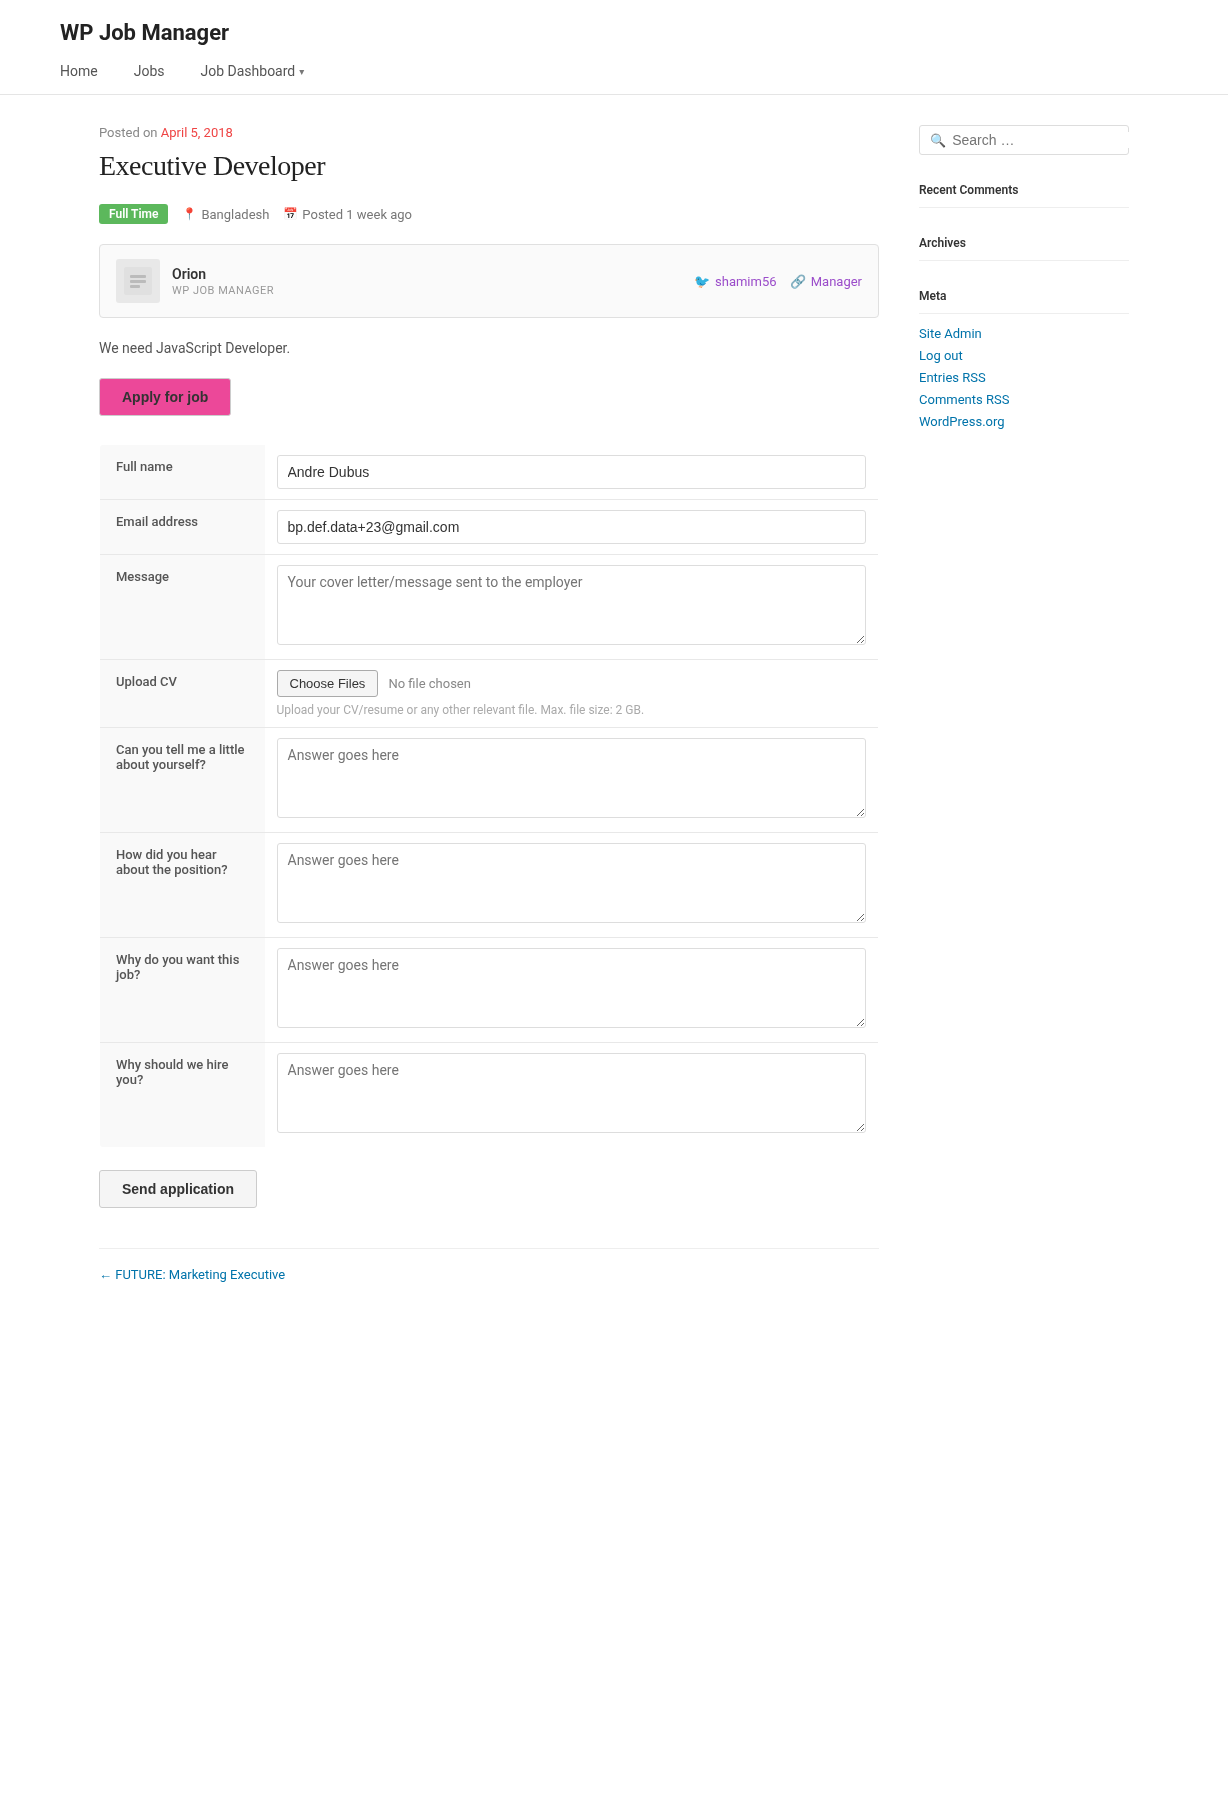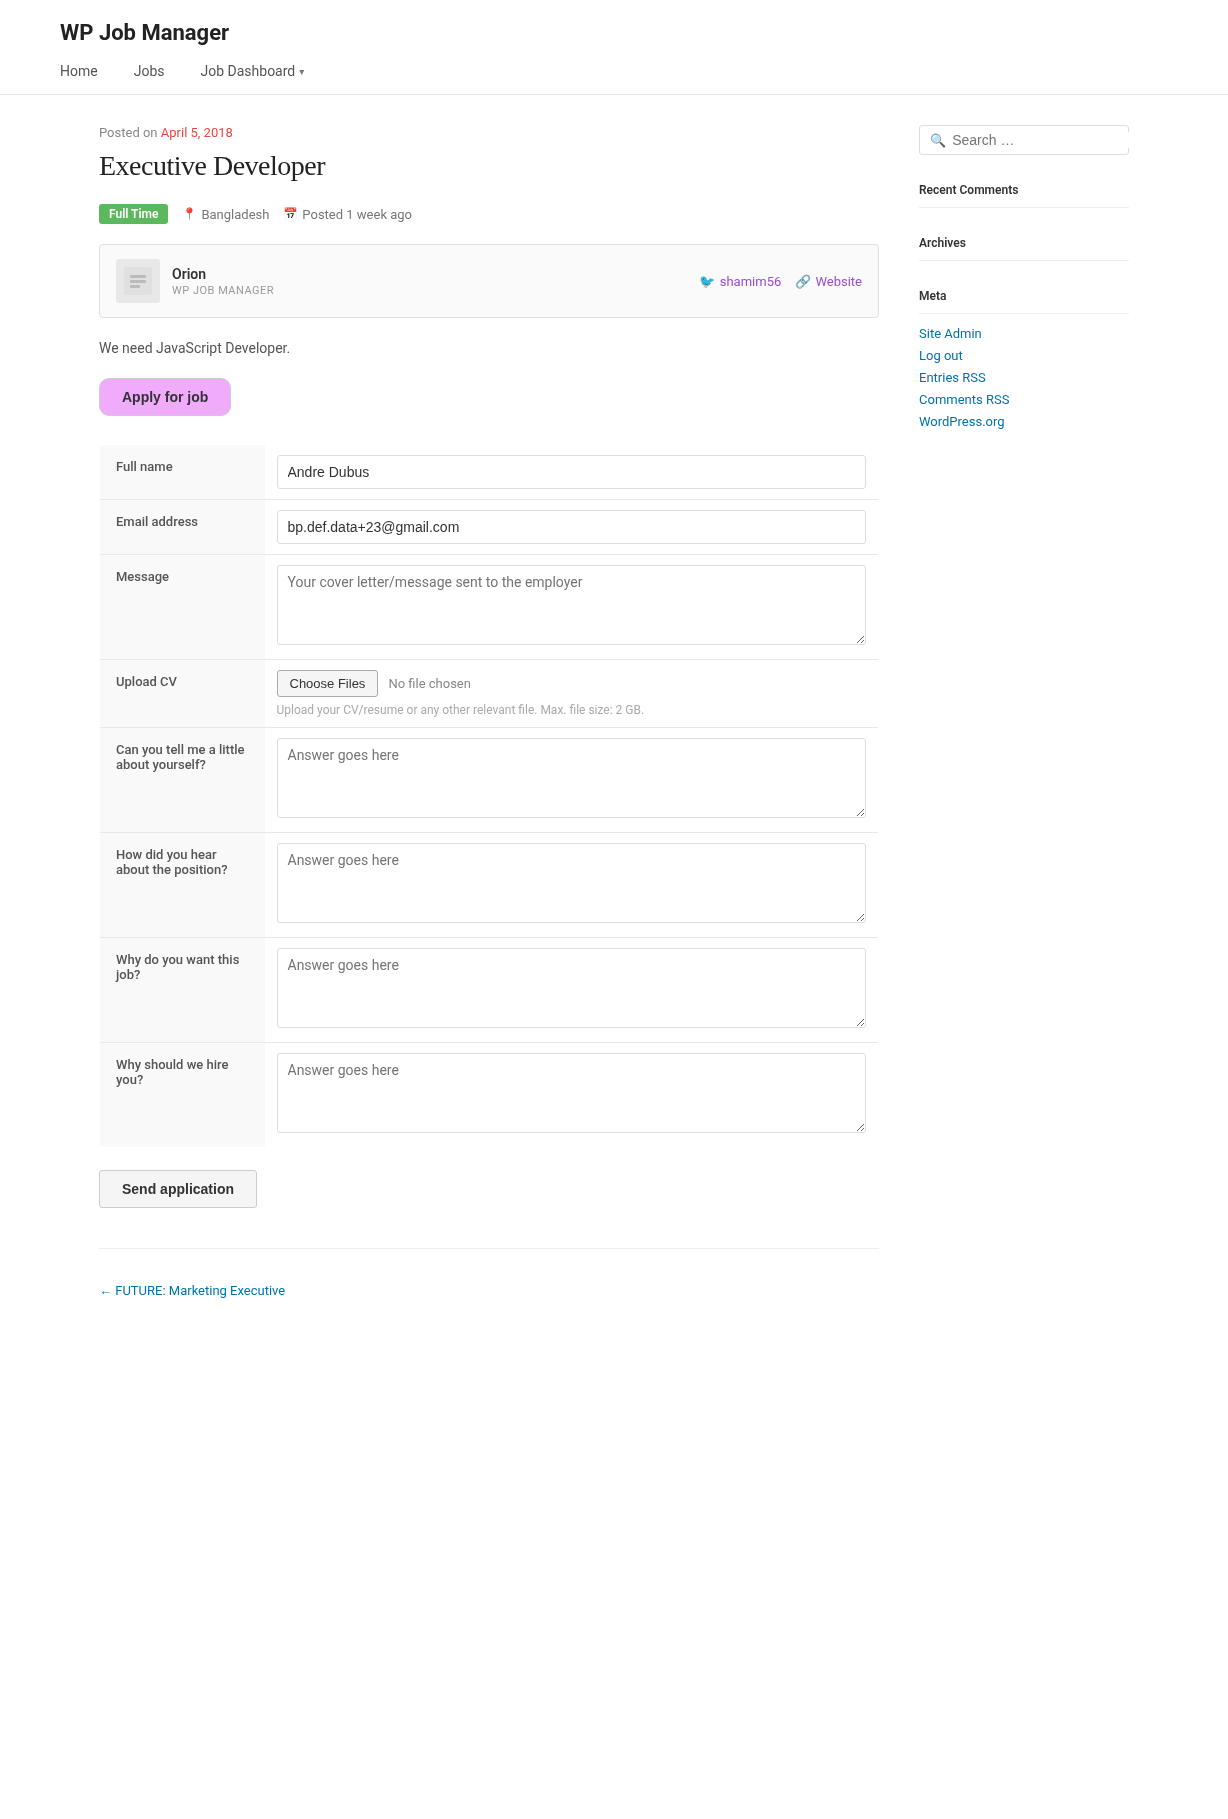--- a/index.html
+++ b/index.html
@@ -37,41 +37,41 @@
     .company-subtitle { font-size: 11px; color: #999; text-transform: uppercase; letter-spacing: 0.5px; margin-top: 2px; }
     .company-links { display: flex; gap: 14px; align-items: center; }
     .company-link { font-size: 13px; color: #9b4dca; text-decoration: none; display: flex; align-items: center; gap: 4px; }
     .company-link.twitter { color: #9b4dca; }
     .company-link.website { color: #9b4dca; }
 
     
     .job-desc { font-size: 14px; color: #555; margin-bottom: 22px; }
 
     
-    .apply-btn { background: #f0abfc; border: 1px solid #ccc; color: #333; font-size: 14px; font-weight: 600; padding: 10px 22px; border-radius: 10px; cursor: pointer; margin-bottom: 28px; display: inline-block; }
+    .apply-btn { background: #ec4899; border: 1px solid #ccc; color: #333; font-size: 14px; font-weight: 600; padding: 10px 22px; border-radius: 3px; cursor: pointer; margin-bottom: 28px; display: inline-block; }
 
     
     .form-table { width: 100%; border-collapse: collapse; border: 1px solid #e0e0e0; border-radius: 4px; overflow: hidden; }
     .form-row { border-bottom: 1px solid #e8e8e8; }
     .form-row:last-child { border-bottom: none; }
     .form-label-cell { width: 165px; padding: 14px 16px; background: #f9f9f9; font-size: 13px; color: #555; vertical-align: top; font-weight: 500; }
     .form-input-cell { padding: 10px 12px; vertical-align: top; }
     .form-input { width: 100%; border: 1px solid #ddd; border-radius: 3px; padding: 8px 10px; font-size: 14px; color: #333; background: #fff; outline: none; }
     .form-textarea { width: 100%; border: 1px solid #ddd; border-radius: 3px; padding: 8px 10px; font-size: 14px; color: #aaa; background: #fff; min-height: 80px; resize: vertical; outline: none; font-family: inherit; }
     .file-input-wrap { display: flex; align-items: center; gap: 0; }
     .choose-files-btn { background: #f5f5f5; border: 1px solid #aaa; border-radius: 3px; padding: 5px 12px; font-size: 13px; cursor: pointer; color: #333; white-space: nowrap; }
     .no-file-text { font-size: 13px; color: #888; margin-left: 10px; }
     .file-hint { font-size: 12px; color: #aaa; margin-top: 6px; }
     .file-cell { padding: 10px 12px; vertical-align: top; }
 
     
     .send-btn { background: #f5f5f5; border: 1px solid #ccc; color: #333; font-size: 14px; font-weight: 600; padding: 10px 22px; border-radius: 3px; cursor: pointer; margin-top: 22px; }
 
     
-    .post-nav { margin-top: 40px; padding-top: 34px; border-top: 1px solid #eee; }
+    .post-nav { margin-top: 40px; padding-top: 18px; border-top: 1px solid #eee; }
     .post-nav-link { font-size: 13px; color: #0073aa; text-decoration: none; display: flex; align-items: center; gap: 4px; }
 
     
     .sidebar-widget { margin-bottom: 28px; }
     .sidebar-search { display: flex; align-items: center; border: 1px solid #ddd; border-radius: 3px; padding: 6px 10px; background: #fff; }
     .sidebar-search input { border: none; outline: none; font-size: 14px; color: #aaa; flex: 1; }
     .search-icon { color: #aaa; font-size: 13px; margin-right: 6px; }
     .widget-title { font-size: 12px; font-weight: 600; color: #333; margin-bottom: 10px; margin-top: 22px; }
     .widget-divider { border: none; border-top: 1px solid #eee; margin-bottom: 10px; }
     .widget-text { font-size: 13px; color: #888; }
@@ -134,21 +134,21 @@
           <div class="company-subtitle">WP JOB MANAGER</div>
         </div>
       </div>
       <div class="company-links">
         <a href="#" class="company-link twitter">
           <span>🐦</span>
           <span>shamim56</span>
         </a>
         <a href="#" class="company-link website">
           <span>🔗</span>
-          <span>Website</span>
+          <span>Manager</span>
         </a>
       </div>
     </div>
 
     
     <p class="job-desc">We need JavaScript Developer.</p>
 
     
     <button class="apply-btn">Apply for job</button>
 

